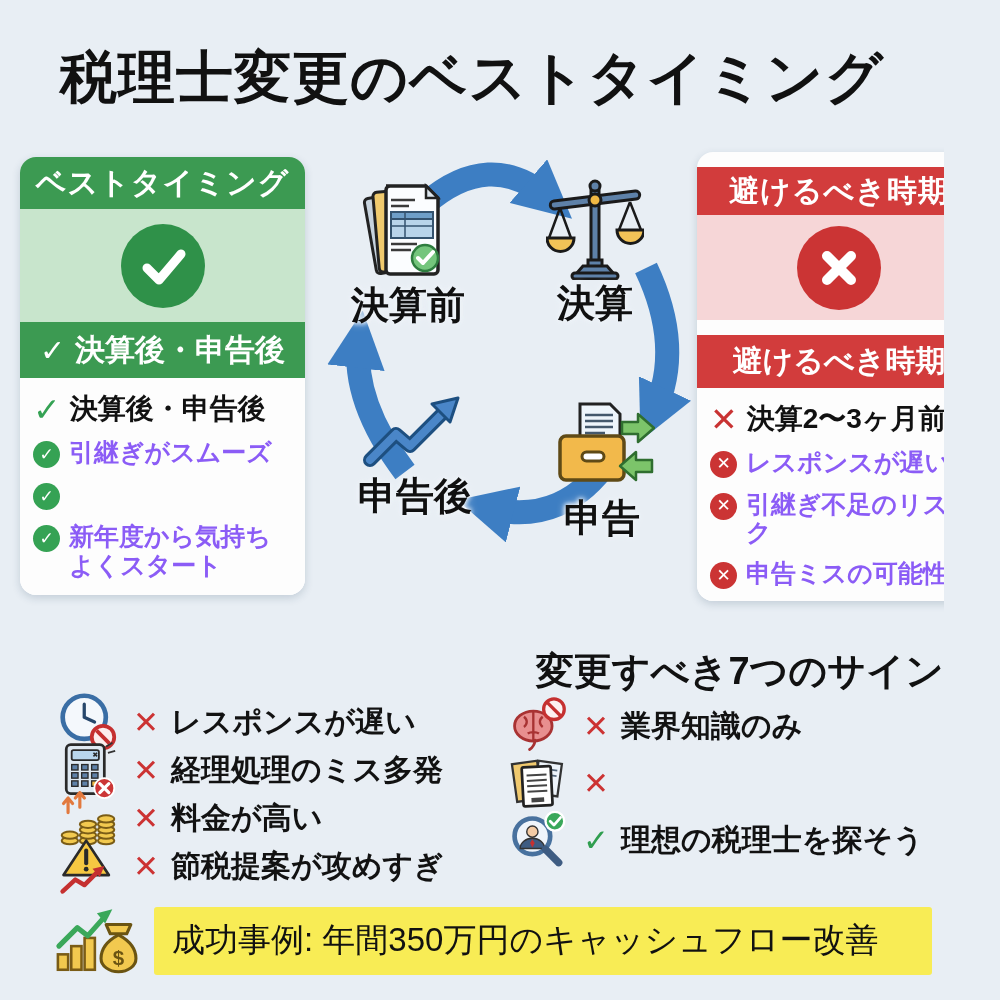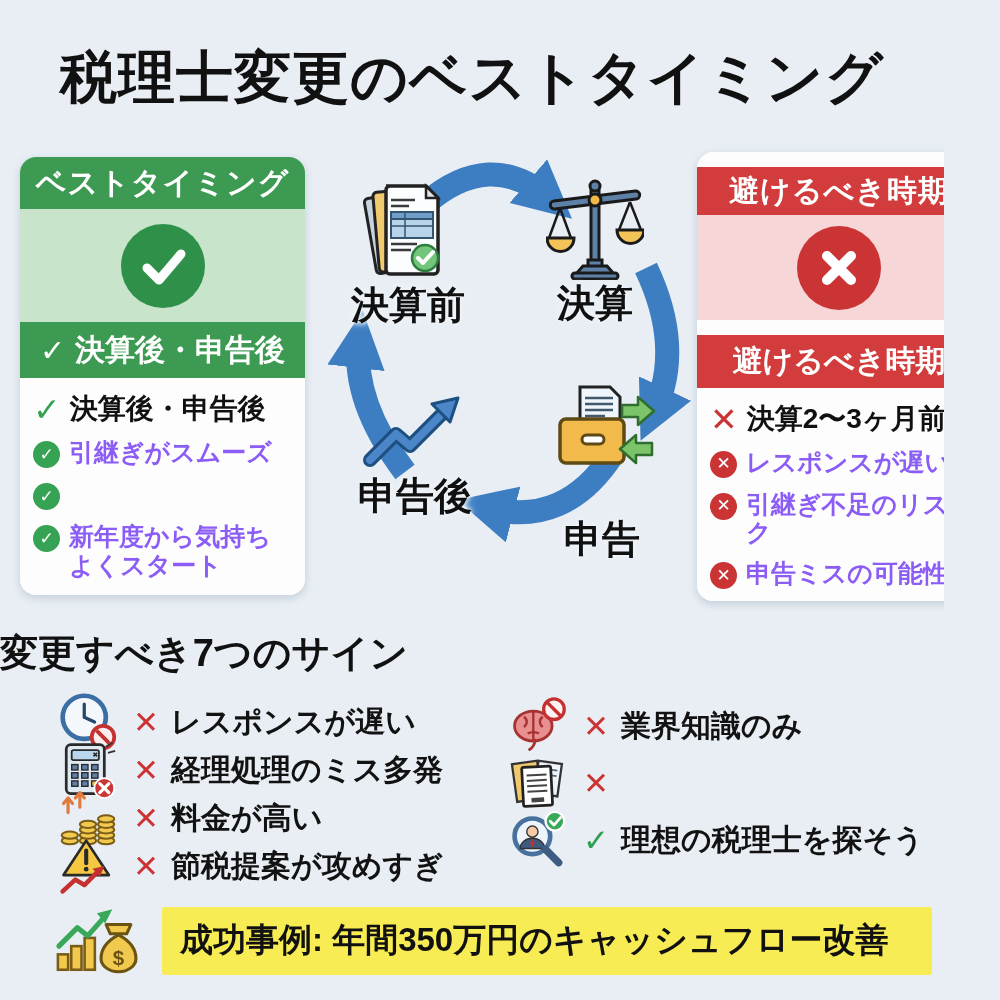--- a/index.html
+++ b/index.html
@@ -43,45 +43,45 @@
   .badge.green{background:var(--green-badge);}
   .badge.red{background:var(--red-dark);}
   .item-text{font-size:25px;font-weight:900;color:#8b5cf6;}
 
   
   .cycle{position:absolute;left:310px;top:140px;width:390px;height:430px;}
   .cycle-arrows{position:absolute;left:0;top:0;}
   .stage{position:absolute;width:160px;display:flex;flex-direction:column;align-items:center;}
   .stage-nw{left:18px;top:40px;}
   .stage-ne{left:205px;top:38px;}
-  .stage-se{left:212px;top:243px;gap:38px;}
+  .stage-se{left:212px;top:260px;}
   .stage-sw{left:25px;top:248px;}
   .stage-label{font-size:38px;font-weight:900;color:#101010;line-height:1;margin-top:4px;
     text-shadow:0 0 5px #eef3f8,0 0 5px #eef3f8,0 0 8px #eef3f8;white-space:nowrap;}
 
   
-  .signs-title{position:absolute;top:628px;left:0;width:100%;text-align:left;
+  .signs-title{position:absolute;top:646px;left:0;width:100%;text-align:right;
     font-size:38px;font-weight:900;color:#111;}
   .signs-grid{position:absolute;top:698px;left:55px;width:925px;display:flex;}
   .signs-col{display:flex;flex-direction:column;}
   .signs-left{width:450px;}
   .signs-left .sign-row{height:48px;}
   .signs-right{flex:1;}
   .signs-right .sign-row{height:57px;}
   .sign-row{display:flex;align-items:center;gap:12px;}
   .sign-icon{width:66px;flex:none;display:flex;justify-content:center;align-items:center;}
   .sign-mark{font-size:31px;font-weight:900;line-height:1;}
   .sign-mark.bad{color:#cc3333;}
   .sign-mark.good{color:#2f9e4f;}
   .sign-text{font-size:30px;font-weight:900;color:#121212;white-space:nowrap;}
 
   
   .success-row{position:absolute;top:903px;left:52px;width:880px;display:flex;align-items:center;}
-  .success-banner{flex:1;margin-left:14px;background:var(--yellow);border-radius:3px;
-    padding:11px 18px 12px 18px;font-size:33px;font-weight:700;color:#111;white-space:nowrap;}
+  .success-banner{flex:1;margin-left:6px;background:var(--yellow);border-radius:3px;
+    padding:11px 18px 12px 18px;font-size:33px;font-weight:400;color:#111;white-space:nowrap;}
 </style>
 </head>
 <body>
 
 <div class="canvas">
 
   <h1 class="title">税理士変更のベストタイミング</h1>
 
   <section class="panel panel-green">
     <div class="panel-header green-bg">ベストタイミング</div>

